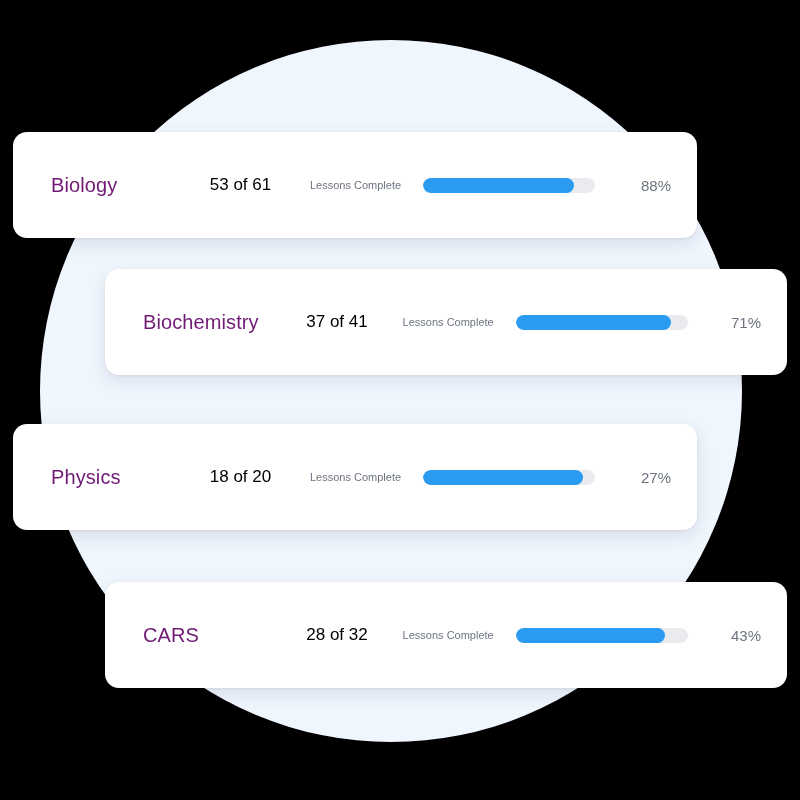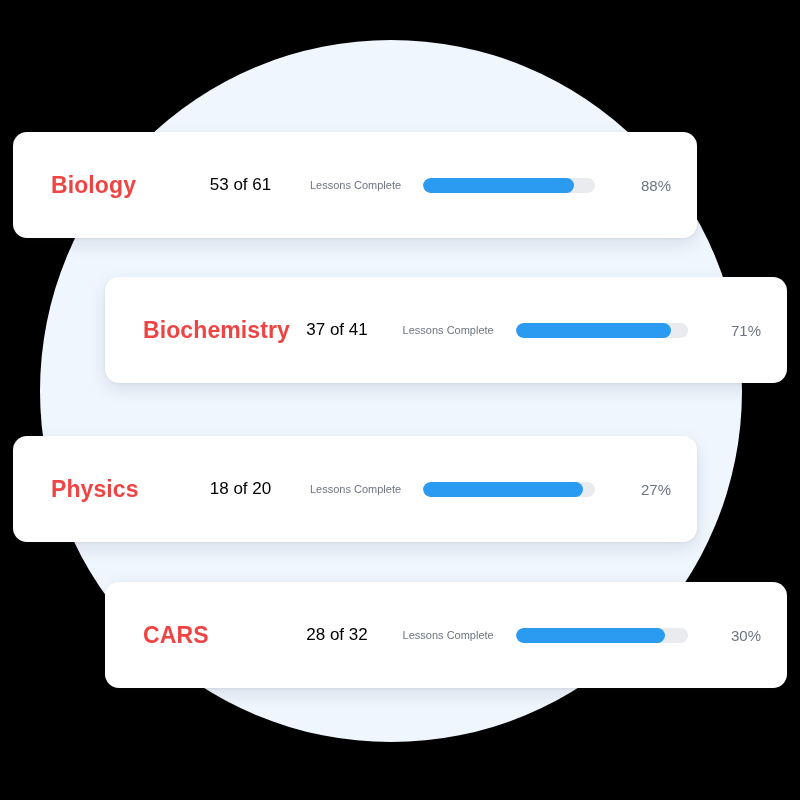--- a/index.html
+++ b/index.html
@@ -41,23 +41,23 @@
   }
 
   .card-row {
     display: flex;
     align-items: center;
     width: 100%;
     box-sizing: border-box;
   }
 
   .subject-title {
-    color: #ef4444;
-    font-size: 23px;
-    font-weight: 700;
+    color: #701a75;
+    font-size: 20px;
+    font-weight: 400;
     letter-spacing: 0.1px;
     white-space: nowrap;
   }
 
   .lessons-count {
     color: #000000;
     font-size: 17px;
     font-weight: 400;
     white-space: nowrap;
     text-align: left;
@@ -116,22 +116,22 @@
     height: 106px;
     padding: 0 26px 0 38px;
   }
   .card-right .subject-title { width: 176px; }
   .card-right .lessons-count { width: 90px; margin-left: 12px; }
   .card-right .lessons-label { margin-left: 19px; }
   .card-right .progress-track { width: 172px; margin-left: 22px; }
   .card-right .percent-label { width: 62px; margin-left: 20px; }
 
   #card-0 { top: 132px; }
-  #card-1 { top: 277px; }
-  #card-2 { top: 436px; }
+  #card-1 { top: 269px; }
+  #card-2 { top: 424px; }
   #card-3 { top: 582px; }
 </style>
 </head>
 <body>
 
 <div id="stage">
 
   <div class="backdrop-circle"></div>
 
   <div class="card card-left" id="card-0">
@@ -171,17 +171,17 @@
   </div>
 
   <div class="card card-right" id="card-3">
     <div class="card-row">
       <div class="subject-title">CARS</div>
       <div class="lessons-count">28 of 32</div>
       <div class="lessons-label">Lessons Complete</div>
       <div class="progress-track">
         <div class="progress-fill" style="width: 87%;"></div>
       </div>
-      <div class="percent-label">30%</div>
+      <div class="percent-label">43%</div>
     </div>
   </div>
 
 </div>
 
 </body></html>

